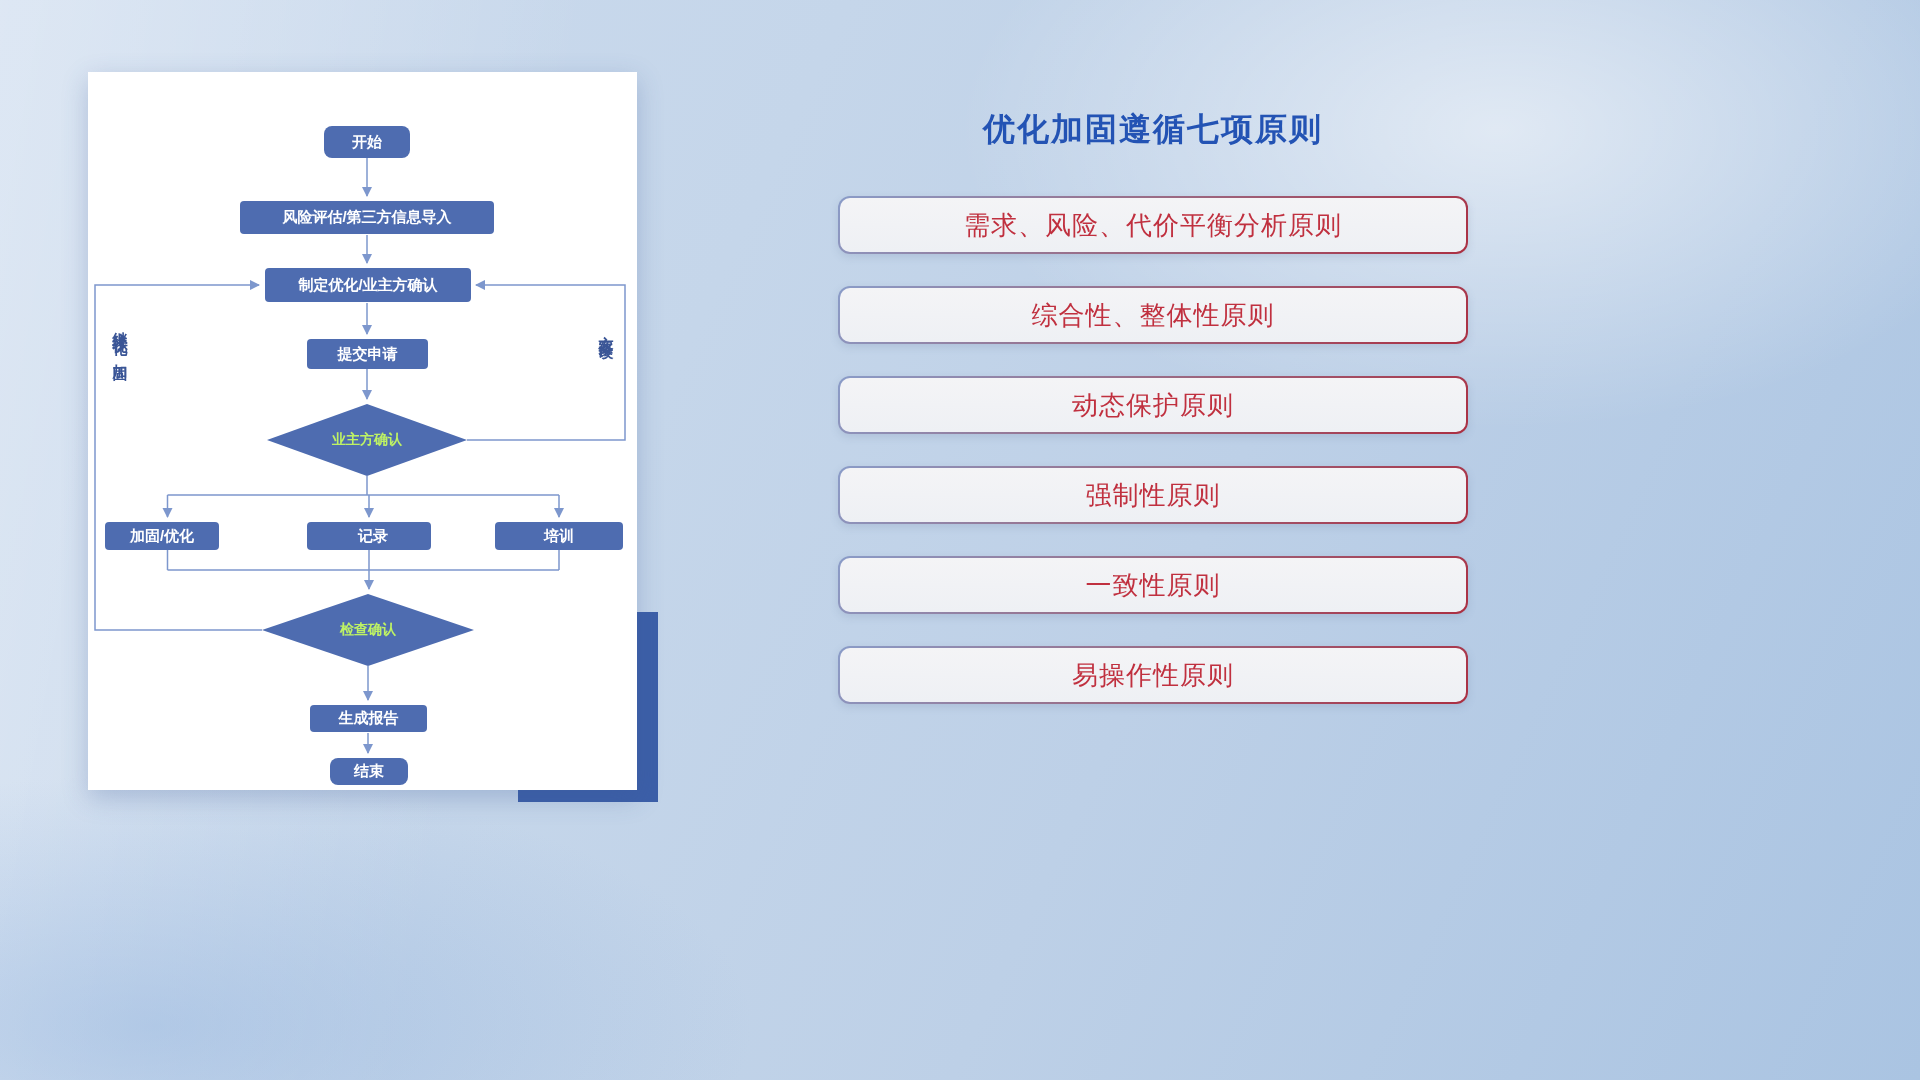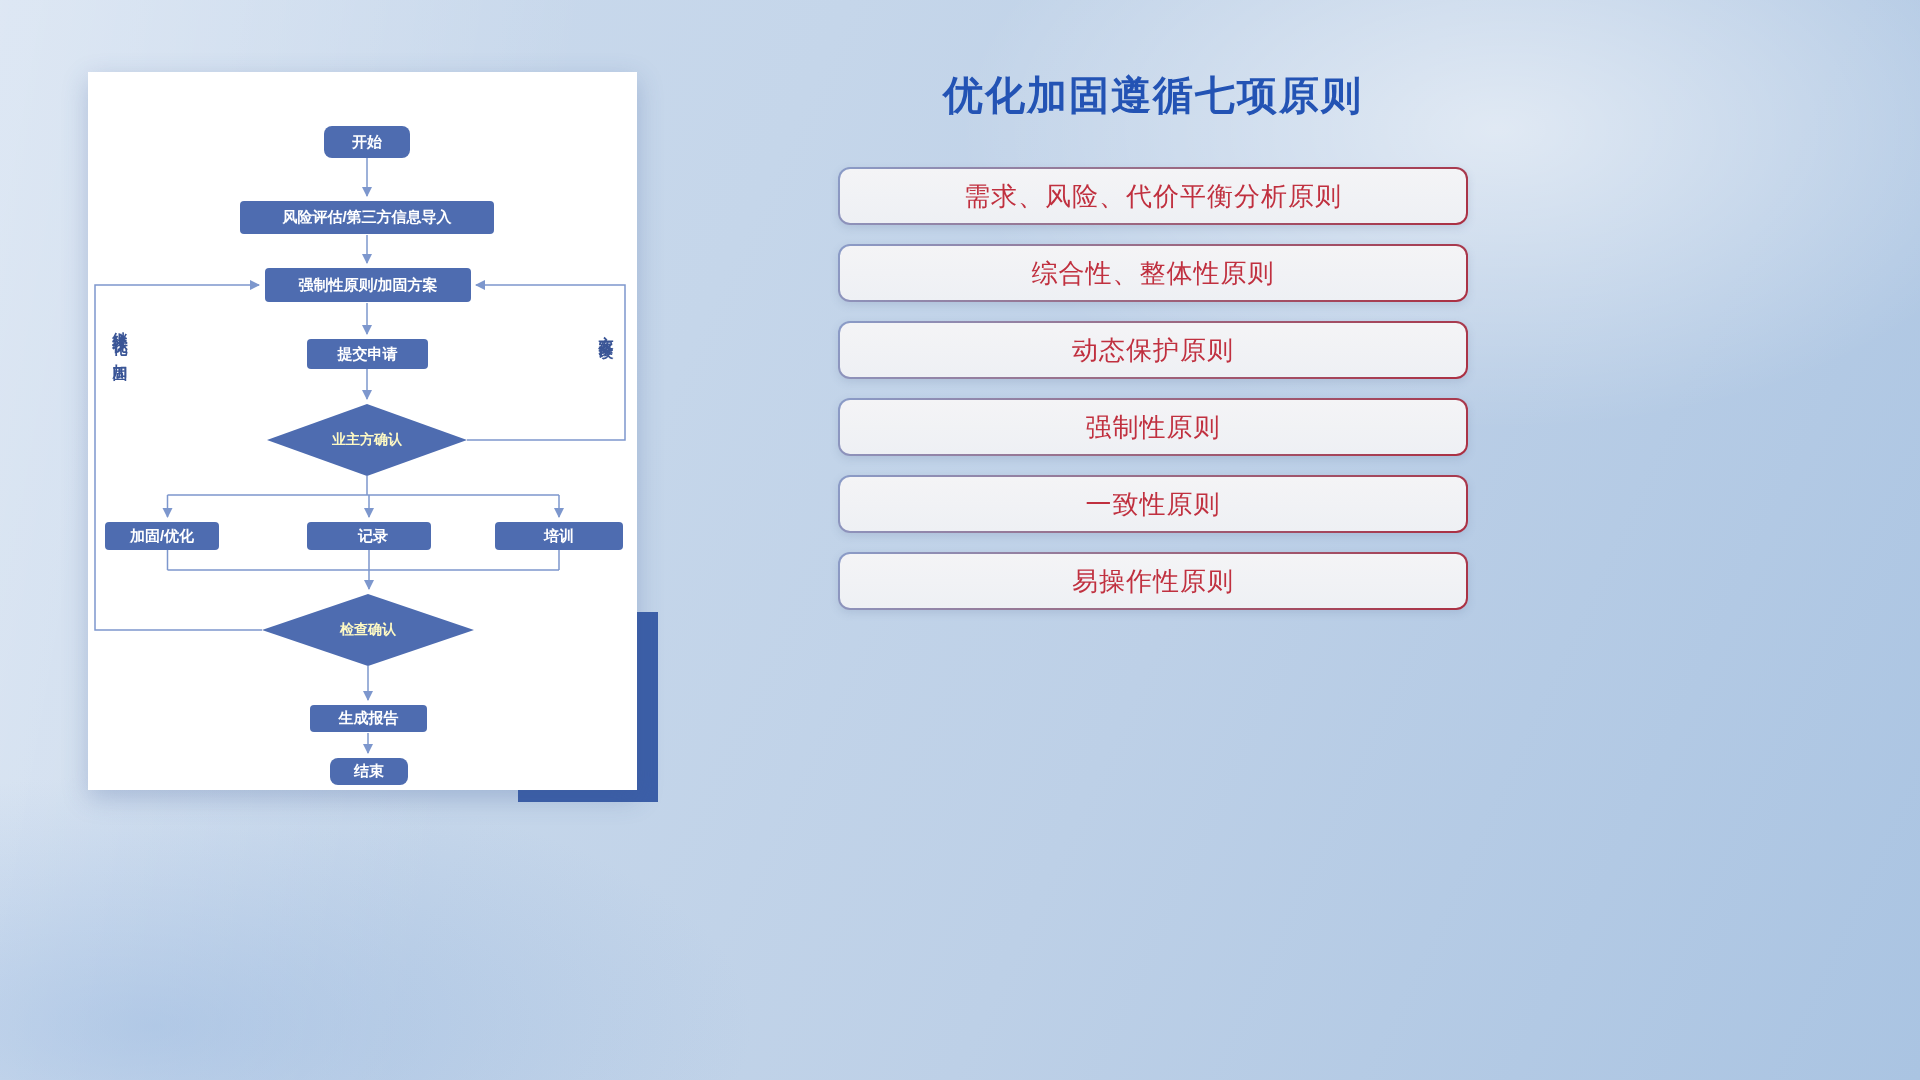--- a/index.html
+++ b/index.html
@@ -27,21 +27,21 @@
   .connectors { position: absolute; left: 0; top: 0; width: 549px; height: 718px; }
 
   .node {
     position: absolute; display: flex; align-items: center; justify-content: center;
     background: #4e6cb0; color: #ffffff; font-weight: bold; font-size: 15px;
     border-radius: 4px; text-align: left; line-height: 1.1; white-space: nowrap;
   }
   .node.pill { border-radius: 8px; }
   .diamond {
     position: absolute; display: flex; align-items: center; justify-content: center;
-    background: #4e6cb0; color: #fef9c3; font-weight: bold; font-size: 14px;
+    background: #4e6cb0; color: #bef264; font-weight: bold; font-size: 14px;
     clip-path: polygon(50% 0, 100% 50%, 50% 100%, 0 50%); text-align: center;
   }
   .n-start  { left: 236px; top: 54px;  width: 86px;  height: 32px; }
   .n-risk   { left: 152px; top: 129px; width: 254px; height: 33px; }
   .n-plan   { left: 177px; top: 196px; width: 206px; height: 34px; }
   .n-submit { left: 219px; top: 267px; width: 121px; height: 30px; }
   .d-owner  { left: 179px; top: 332px; width: 200px; height: 72px; }
   .n-reinf  { left: 17px;  top: 450px; width: 114px; height: 28px; }
   .n-record { left: 219px; top: 450px; width: 124px; height: 28px; padding-left: 8px; }
   .n-train  { left: 407px; top: 450px; width: 128px; height: 28px; }
@@ -52,24 +52,24 @@
   .vlabel {
     position: absolute; writing-mode: vertical-lr; text-orientation: upright;
     font-weight: bold; font-size: 15px; color: #3a5596; letter-spacing: 3px;
   }
   .vlabel.left  { left: 22px;  top: 248px; }
   .vlabel.right { left: 508px; top: 251px; }
 
   
   .right-panel { position: absolute; left: 838px; top: 0; width: 630px; }
   .slide-title {
-    margin-top: 68px; text-align: center;
-    font-size: 40px; font-weight: bold; color: #2353b4; letter-spacing: 2px;
+    margin-top: 108px; text-align: center;
+    font-size: 32px; font-weight: bold; color: #2353b4; letter-spacing: 2px;
   }
-  .principles { margin-top: 44px; display: flex; flex-direction: column; gap: 19px; }
+  .principles { margin-top: 44px; display: flex; flex-direction: column; gap: 32px; }
   .principle {
     height: 58px; border-radius: 12px;
     display: flex; align-items: center; justify-content: center;
     border: 2px solid transparent;
     background:
       linear-gradient(#f4f4f6, #eef0f4) padding-box,
       linear-gradient(135deg, #8a9cc8 0%, #9a6d87 45%, #ab2f42 100%) border-box;
     box-shadow: 0 3px 8px rgba(90, 110, 150, 0.18);
   }
   .principle span {
@@ -107,21 +107,21 @@
         <path d="M280 661 V681" marker-end="url(#arr)"></path>
 
         <path d="M379 368 H537 V213 H388" marker-end="url(#arr)"></path>
 
         <path d="M174 558 H7 V213 H171" marker-end="url(#arr)"></path>
       </g>
     </svg>
 
     <div class="node pill n-start">开始</div>
     <div class="node n-risk">风险评估/第三方信息导入</div>
-    <div class="node n-plan">强制性原则/加固方案</div>
+    <div class="node n-plan">制定优化/业主方确认</div>
     <div class="node n-submit">提交申请</div>
     <div class="diamond d-owner">业主方确认</div>
     <div class="node n-reinf">加固/优化</div>
     <div class="node n-record">记录</div>
     <div class="node n-train">培训</div>
     <div class="diamond d-check">检查确认</div>
     <div class="node n-report">生成报告</div>
     <div class="node pill n-end">结束</div>
 
     <div class="vlabel left">继续优化/加固</div>

